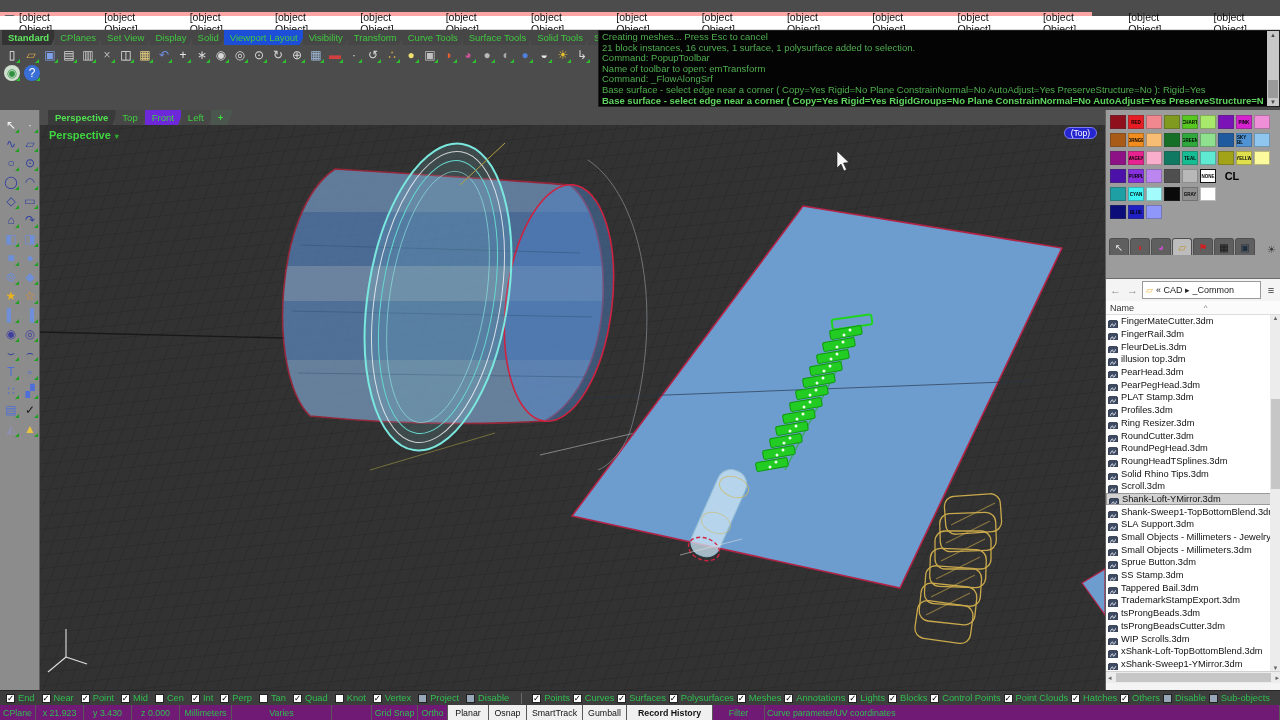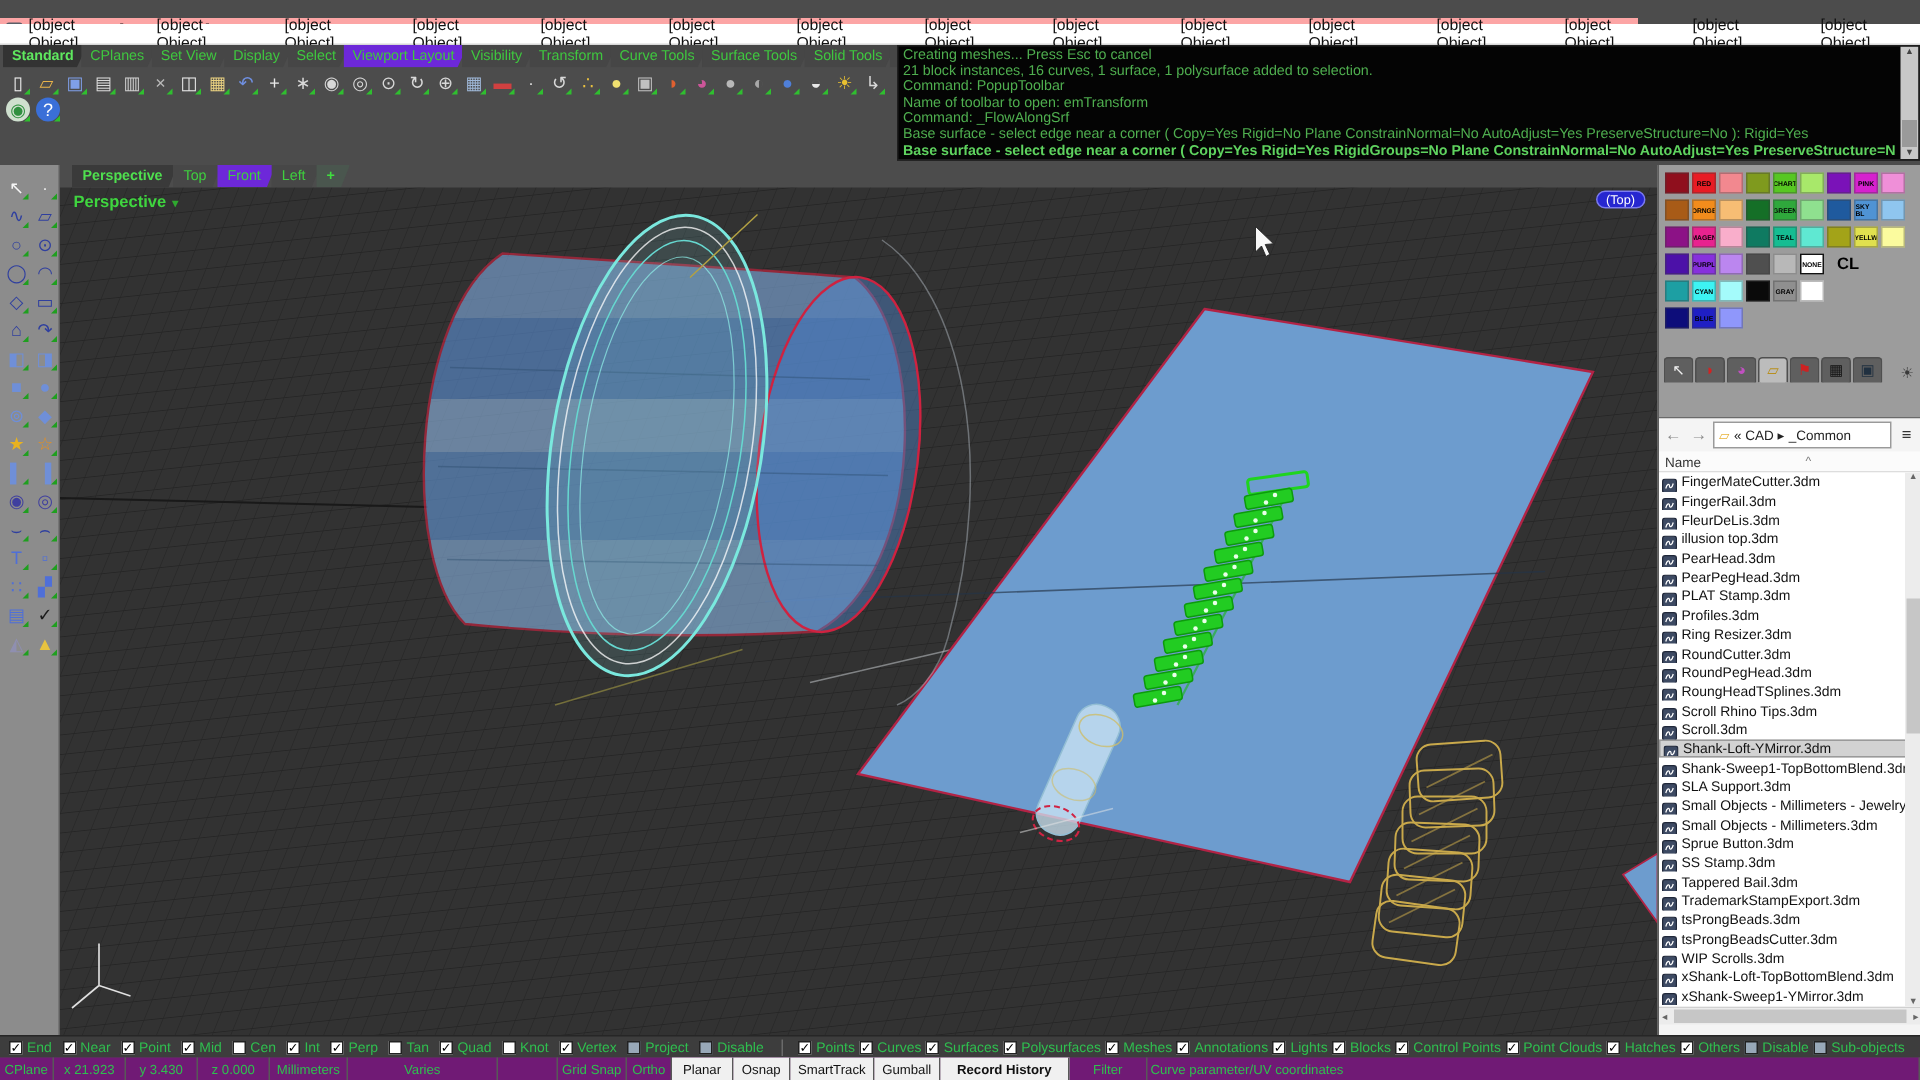--- a/index.html
+++ b/index.html
@@ -173,23 +173,23 @@
       <span style="display:flex;align-items:flex-end;">
 
           <span class="rtab" style="background: rgb(51, 51, 51); color: rgb(95, 232, 95); font-weight: bold;">Standard</span>
 
           <span class="rtab" style="background: rgb(70, 70, 70); color: rgb(63, 199, 63); font-weight: normal;">CPlanes</span>
 
           <span class="rtab" style="background: rgb(70, 70, 70); color: rgb(63, 199, 63); font-weight: normal;">Set View</span>
 
           <span class="rtab" style="background: rgb(70, 70, 70); color: rgb(63, 199, 63); font-weight: normal;">Display</span>
 
-          <span class="rtab" style="background: rgb(70, 70, 70); color: rgb(63, 199, 63); font-weight: normal;">Select</span>
-
-          <span class="rtab" style="background: #6d28d9; color: rgb(63, 199, 63); font-weight: normal;">Viewport Layout</span>
+          <span class="rtab" style="background: rgb(70, 70, 70); color: rgb(63, 199, 63); font-weight: normal;">Solid</span>
+
+          <span class="rtab" style="background: #1d4ed8; color: rgb(63, 199, 63); font-weight: normal;">Viewport Layout</span>
 
           <span class="rtab" style="background: rgb(70, 70, 70); color: rgb(63, 199, 63); font-weight: normal;">Visibility</span>
 
           <span class="rtab" style="background: rgb(70, 70, 70); color: rgb(63, 199, 63); font-weight: normal;">Transform</span>
 
           <span class="rtab" style="background: rgb(70, 70, 70); color: rgb(63, 199, 63); font-weight: normal;">Curve Tools</span>
 
           <span class="rtab" style="background: rgb(70, 70, 70); color: rgb(63, 199, 63); font-weight: normal;">Surface Tools</span>
 
           <span class="rtab" style="background: rgb(70, 70, 70); color: rgb(63, 199, 63); font-weight: normal;">Solid Tools</span>
@@ -783,21 +783,21 @@
               <span class="fname">RoungHeadTSplines.3dm</span>
             </div>
 
             <div class="frow">
               <span class="ficon">
                 <svg width="10" height="10" viewBox="0 0 12 12">
                   <rect x="0.5" y="0.5" width="11" height="11" rx="2" fill="#3d4a63" stroke="#20283a"></rect>
                   <path d="M3 8 C4 4,6 4,6 6 C6 8,8 8,9 4" stroke="#fff" stroke-width="1" fill="none"></path>
                 </svg>
               </span>
-              <span class="fname">Scroll Rhino Tips.3dm</span>
+              <span class="fname">Solid Rhino Tips.3dm</span>
             </div>
 
             <div class="frow">
               <span class="ficon">
                 <svg width="10" height="10" viewBox="0 0 12 12">
                   <rect x="0.5" y="0.5" width="11" height="11" rx="2" fill="#3d4a63" stroke="#20283a"></rect>
                   <path d="M3 8 C4 4,6 4,6 6 C6 8,8 8,9 4" stroke="#fff" stroke-width="1" fill="none"></path>
                 </svg>
               </span>
               <span class="fname">Scroll.3dm</span>

